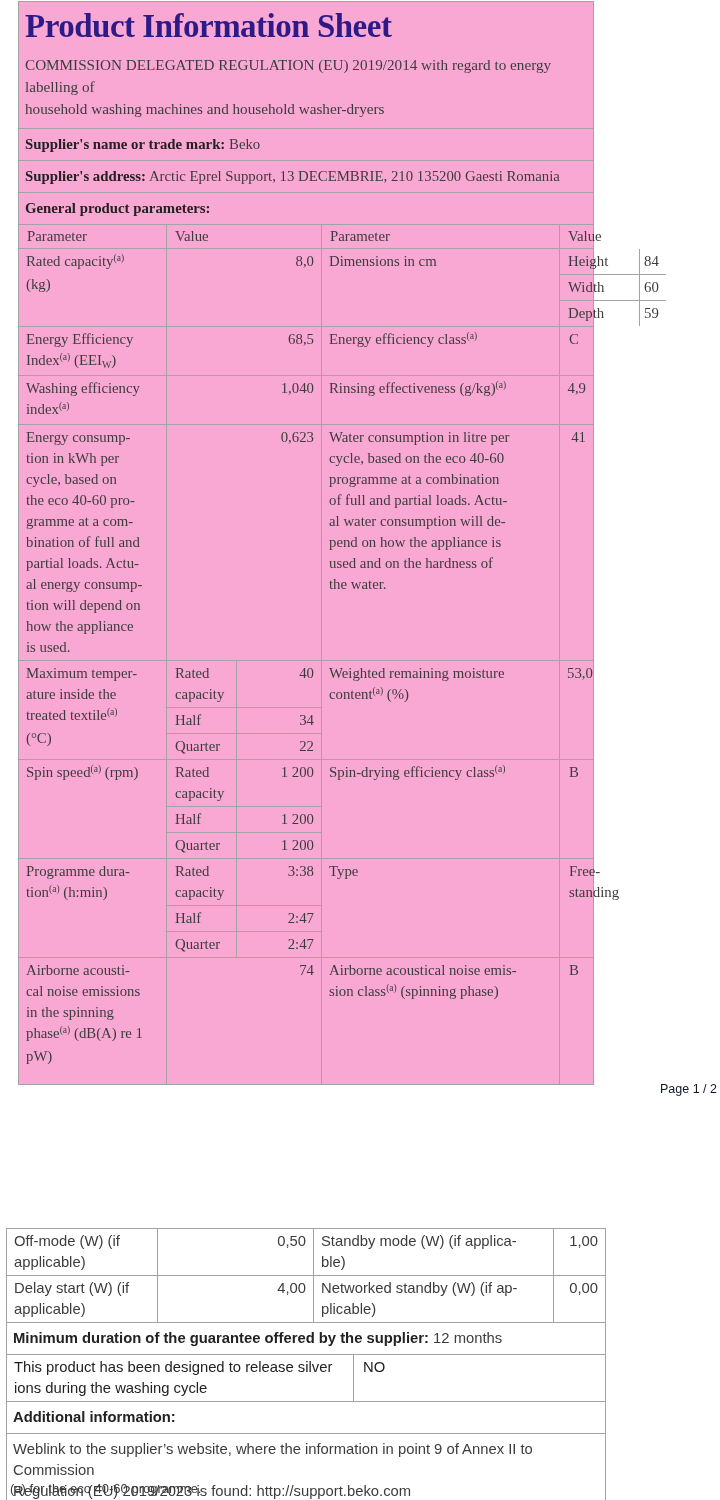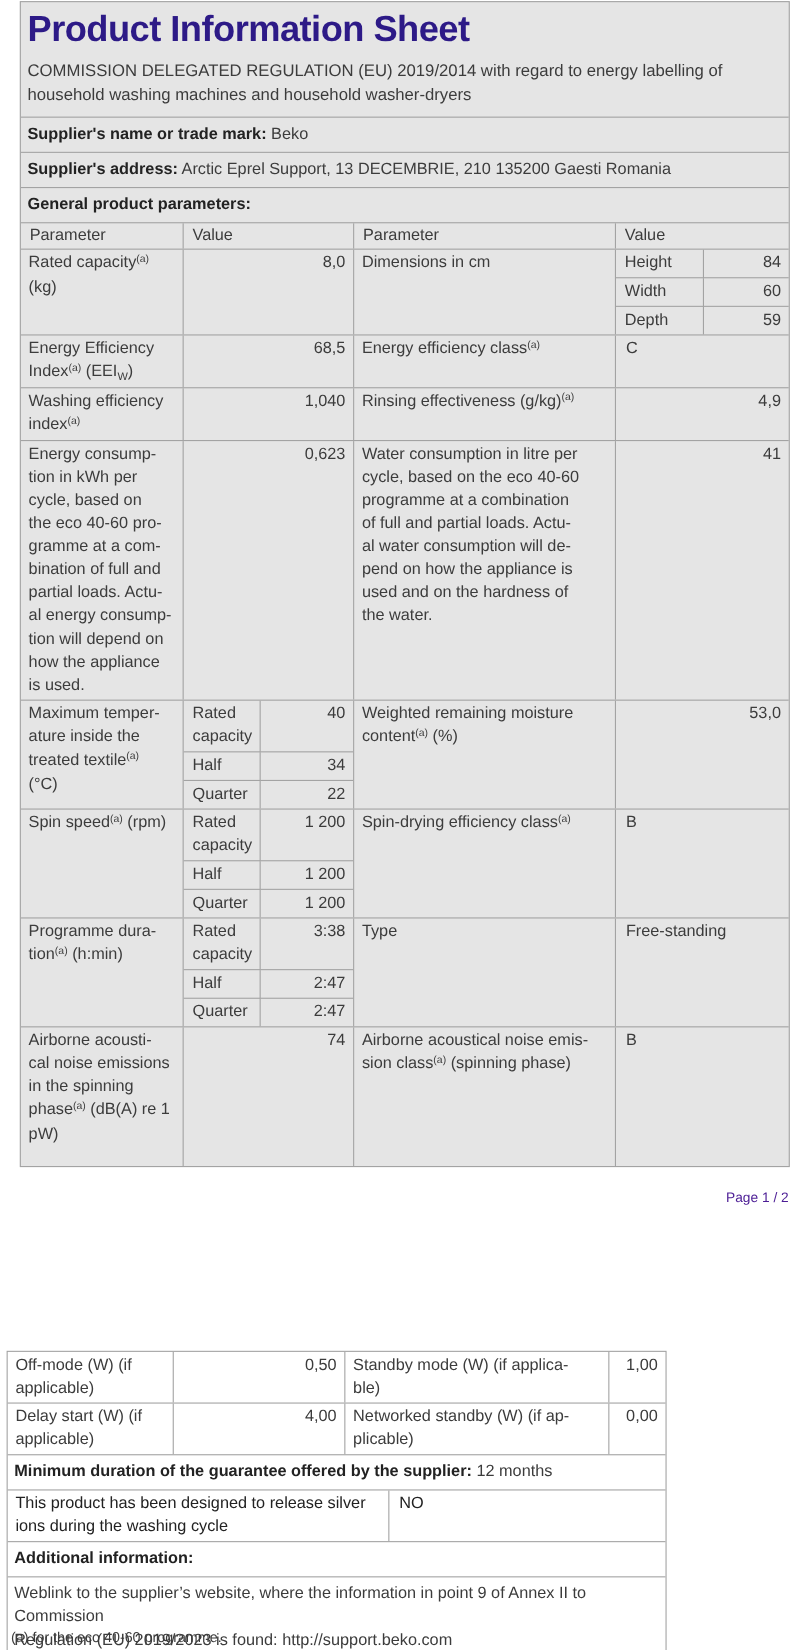--- a/index.html
+++ b/index.html
@@ -1,21 +1,21 @@
 <!DOCTYPE html>
 <html style="--title: #2d1a87; --border: #a3a3a3; --text: #3c3c3c;"><head>
 <meta charset="utf-8">
 <style>
   :root{ --title:#2d1a87; --border:#a3a3a3; --text:#3c3c3c; --bold:#222222; }
   *{box-sizing:border-box;}
   html,body{margin:0;padding:0;}
   body{width:720px;height:1500px;background:#fff;font-family:"Liberation Sans",sans-serif;
        color:var(--text);font-size:14.8px;line-height:21px;position:relative;overflow:hidden;}
   .page{position:absolute;inset:0;background:#fff;}
-  .sheet1{position:absolute;top:1px;left:18px;width:700px;border:1px solid var(--border);background:#e5e5e5;}
+  .sheet1{position:absolute;top:1px;left:18px;width:576px;border:1px solid var(--border);background:#f9a8d4;font-family:Liberation Serif, serif;}
   .sheet2{position:absolute;top:1228px;left:6px;width:600px;border:1px solid var(--border);background:#fff;}
   .tblock{border-bottom:1px solid var(--border);padding:4px 10px 8px 6px;}
   h1{margin:0 0 8px 0;font-size:33px;line-height:40px;color:var(--title);letter-spacing:-0.5px;font-weight:700;}
   .reg{font-size:15.2px;line-height:22px;white-space:pre-line;}
   .hrow{border-bottom:1px solid var(--border);padding:5px 6px;}
   .hrow b, .blk b{color:var(--bold);font-weight:700;}
   .thead,.trow{display:grid;grid-template-columns:148px 155px 238px 1fr;}
   .thead{border-bottom:1px solid var(--border);}
   .thead .cell{padding:1px 8px;}
   .trow{border-bottom:1px solid var(--border);}
@@ -29,21 +29,21 @@
   .sub2{display:grid;grid-template-columns:70px 1fr;grid-auto-rows:minmax(24px,auto);height:100%;}
   .sub4{display:grid;grid-template-columns:80px 1fr;grid-auto-rows:minmax(24px,auto);height:100%;}
   .skey{border-right:1px solid var(--border);padding:2px 4px 2px 8px;white-space:pre-line;}
   .sval{text-align:right;padding:2px 7px 2px 4px;}
   .tall{min-height:45px;}
   .sup{font-size:9.5px;position:relative;top:-5px;}
   .subsc{font-size:10px;position:relative;top:3px;}
   .h74{min-height:74px;} .h46{min-height:46px;} .h232{min-height:232px;}
   .h95{min-height:95px;} .h92{min-height:92px;} .h126{min-height:126px;}
   .h45{min-height:45px;} .h30{min-height:30px;} .h50{min-height:50px;}
-  .pagenum{position:absolute;top:1082px;right:3px;font-size:12.5px;color:#4c1d95;line-height:15px;}
+  .pagenum{position:absolute;top:1082px;right:3px;font-size:12.5px;color:#0f172a;line-height:15px;}
   .t2row{display:grid;grid-template-columns:151px 156px 240px 1fr;border-bottom:1px solid var(--border);}
   .t2rowD{display:grid;grid-template-columns:347px 1fr;border-bottom:1px solid var(--border);}
   .blk{border-bottom:1px solid var(--border);padding:5px 6px;white-space:pre-line;}
   .blk.last{border-bottom:none;}
   .boldtxt{font-weight:400;color:var(--bold);}
   .footnote{position:absolute;top:1481px;left:10px;font-size:13px;line-height:16px;}
 </style>
 </head>
 <body>
 

